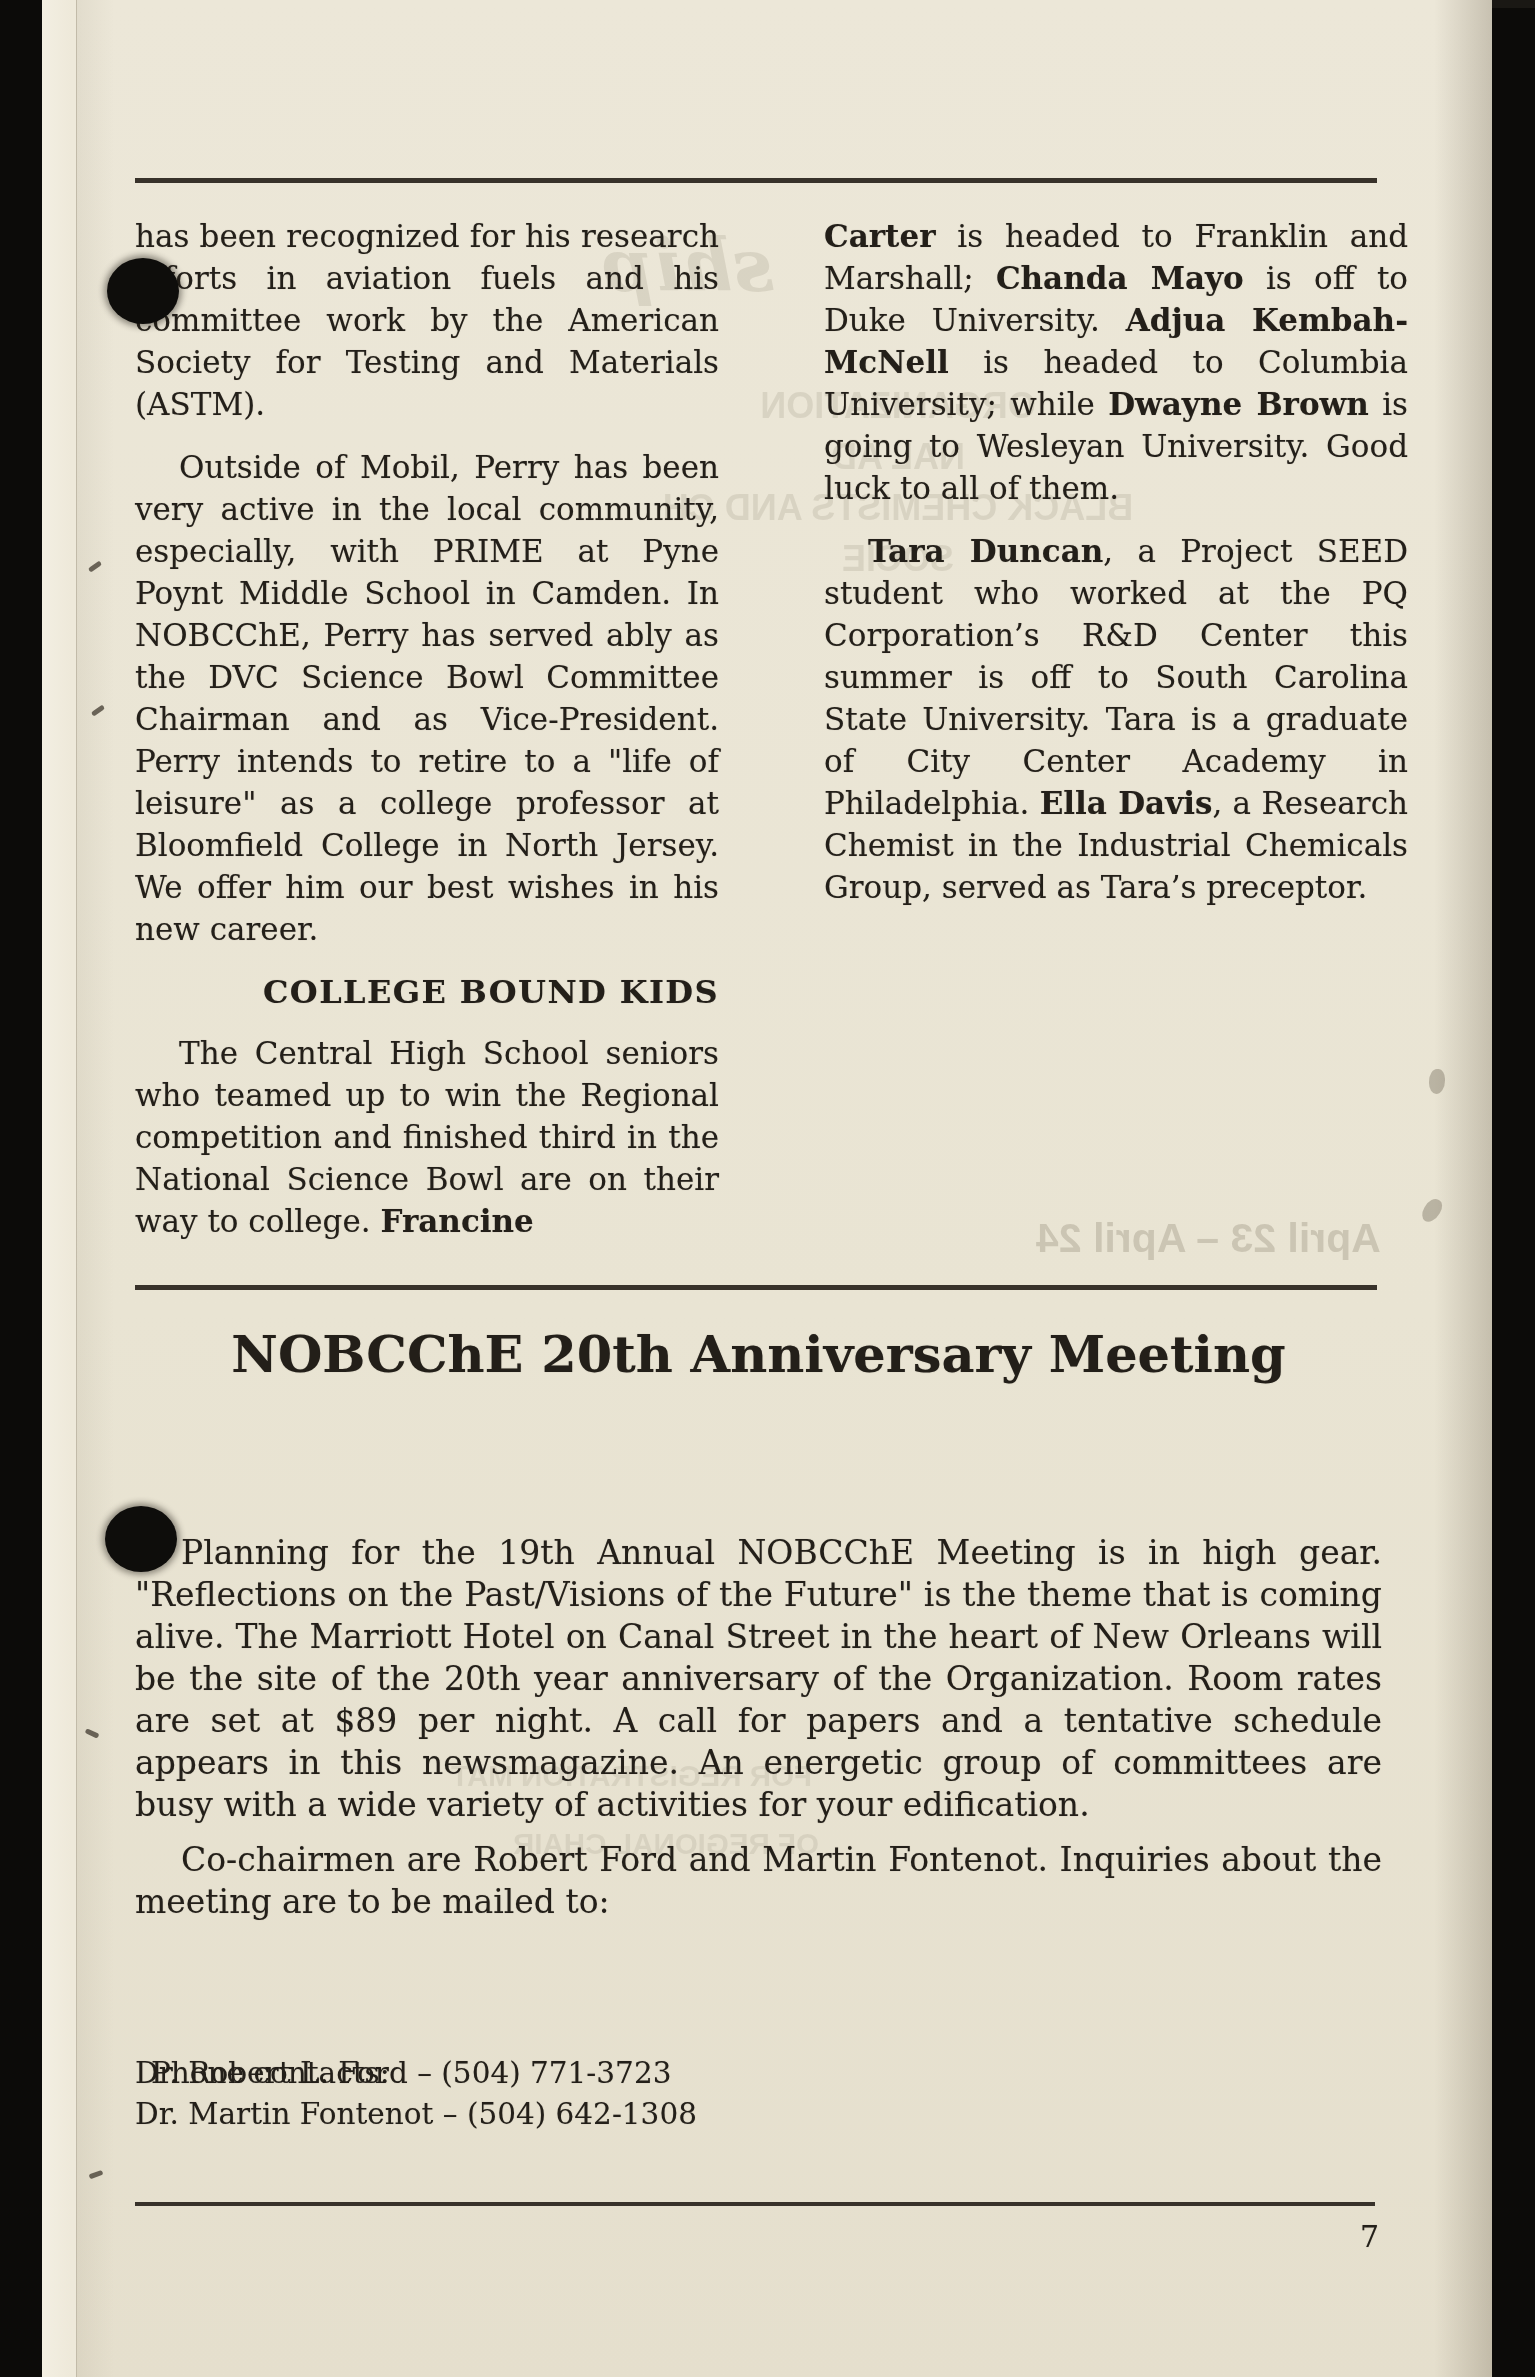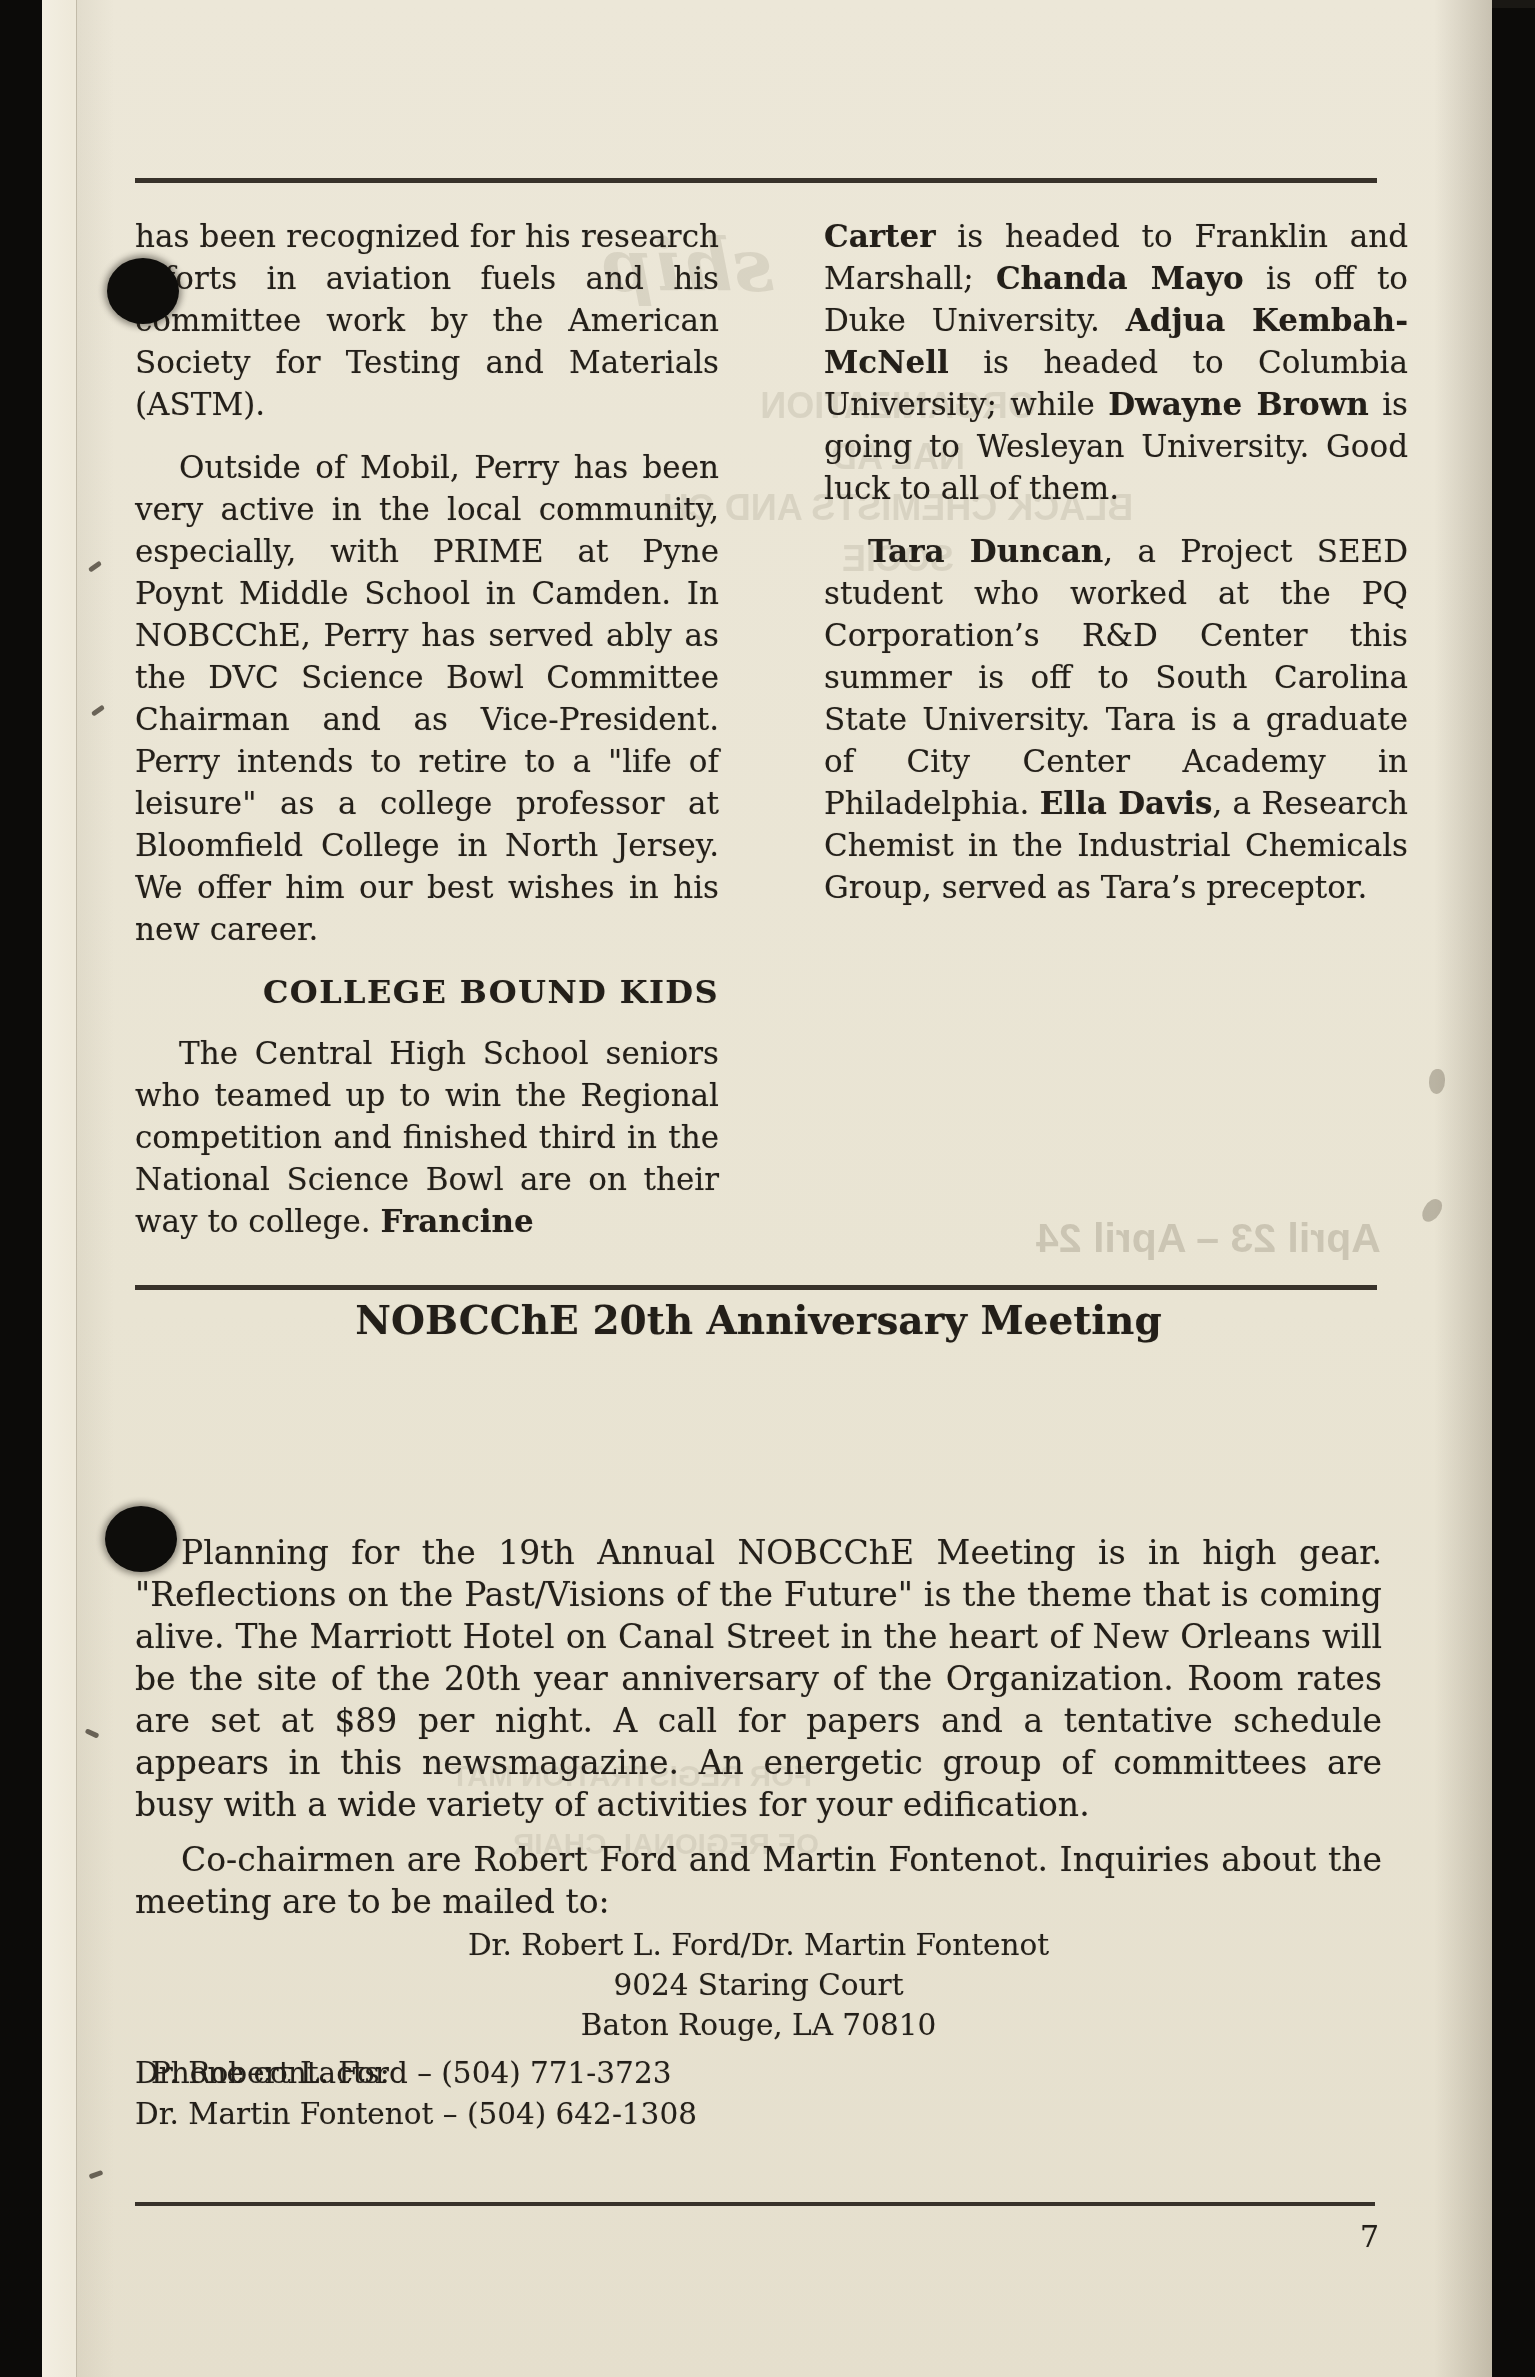--- a/index.html
+++ b/index.html
@@ -54,22 +54,22 @@
   .col{position:absolute;top:215px;font-size:31px;line-height:42px;text-align:justify;
        text-shadow:0 0 1px rgba(40,34,26,.28);}
   .col-left{left:93px;width:584px;}
   .col-right{left:782px;width:584px;}
   .col p{margin:0 0 21px 0;text-indent:44px;}
   .col p.noindent{text-indent:0;}
   .col h3{margin:0 0 19px 0;text-align:right;font-size:32px;letter-spacing:1.4px;font-weight:700;}
   .b{font-weight:700;}
   .i{font-style:italic;}
   
-  .ann-title{position:absolute;left:93px;top:1297px;width:1247px;margin:0;text-align:center;
-             font-size:39px;font-weight:700;text-shadow:0 0 1px rgba(40,34,26,.3);}
+  .ann-title{position:absolute;left:93px;top:1324px;width:1247px;margin:0;text-align:center;
+             font-size:51px;font-weight:700;text-shadow:0 0 1px rgba(40,34,26,.3);}
   .ann-byline{position:absolute;left:93px;top:1472px;width:1247px;text-align:center;
               font-size:29.5px;text-shadow:0 0 1px rgba(40,34,26,.28);}
   .ann-p{position:absolute;left:93px;width:1247px;margin:0;font-size:33px;line-height:42px;
          text-align:justify;text-indent:46px;text-shadow:0 0 1px rgba(40,34,26,.28);}
   .ann-p1{top:1532px;}
   .ann-p2{top:1839px;}
   .ann-address{position:absolute;left:93px;top:1925px;width:1247px;text-align:center;
                font-size:29.5px;line-height:40px;text-shadow:0 0 1px rgba(40,34,26,.28);}
   .ann-phones{position:absolute;left:93px;top:2053px;width:1247px;font-size:29.5px;line-height:41px;
               text-shadow:0 0 1px rgba(40,34,26,.28);}
@@ -122,25 +122,20 @@
       <p class="noindent"><span class="b">Carter</span><span> is headed to Franklin and Marshall; </span><span class="b">Chanda Mayo</span><span> is off to Duke University. </span><span class="b">Adjua Kembah-McNell</span><span> is headed to Columbia University; while </span><span class="b">Dwayne Brown</span><span> is going to Wesleyan University. Good luck to all of them.</span></p>
       <p><span class="b">Tara Duncan</span><span>, a Project SEED student who worked at the PQ Corporation’s R&amp;D Center this summer is off to South Carolina State University. Tara is a graduate of City Center Academy in Philadelphia. </span><span class="b">Ella Davis</span><span>, a Research Chemist in the Industrial Chemicals Group, served as Tara’s preceptor.</span></p>
     </div>
 
     <div class="rule rule-mid"></div>
 
     <h1 class="ann-title">NOBCChE 20th Anniversary Meeting</h1>
     <p class="ann-p ann-p1"><span>Planning for the 19th Annual NOBCChE Meeting is in high gear. "Reflections on the Past/Visions of the Future" is the theme that is coming alive. The Marriott Hotel on Canal Street in the heart of New Orleans will be the site of the 20th year anniversary of the Organization. Room rates are set at $89 per night. A call for papers and a tentative schedule appears in this newsmagazine. An energetic group of committees are busy with a wide variety of activities for your edification.</span></p>
     <p class="ann-p ann-p2"><span>Co-chairmen are Robert Ford and Martin Fontenot. Inquiries about the meeting are to be mailed to:</span></p>
 
-    <div class="ann-address">
-      <div>Dr. Robert L. Ford/Dr. Martin Fontenot</div>
-      <div>9024 Staring Court</div>
-      <div>Baton Rouge, LA 70810</div>
-    </div>
 
     <div class="ann-phones">
       <span class="phone-label">Phone contacts:</span>
       <div class="phone-lines">
         <div>Dr. Robert L. Ford – (504) 771-3723</div>
         <div>Dr. Martin Fontenot – (504) 642-1308</div>
       </div>
     </div>
 
     <div class="rule rule-bottom"></div>

